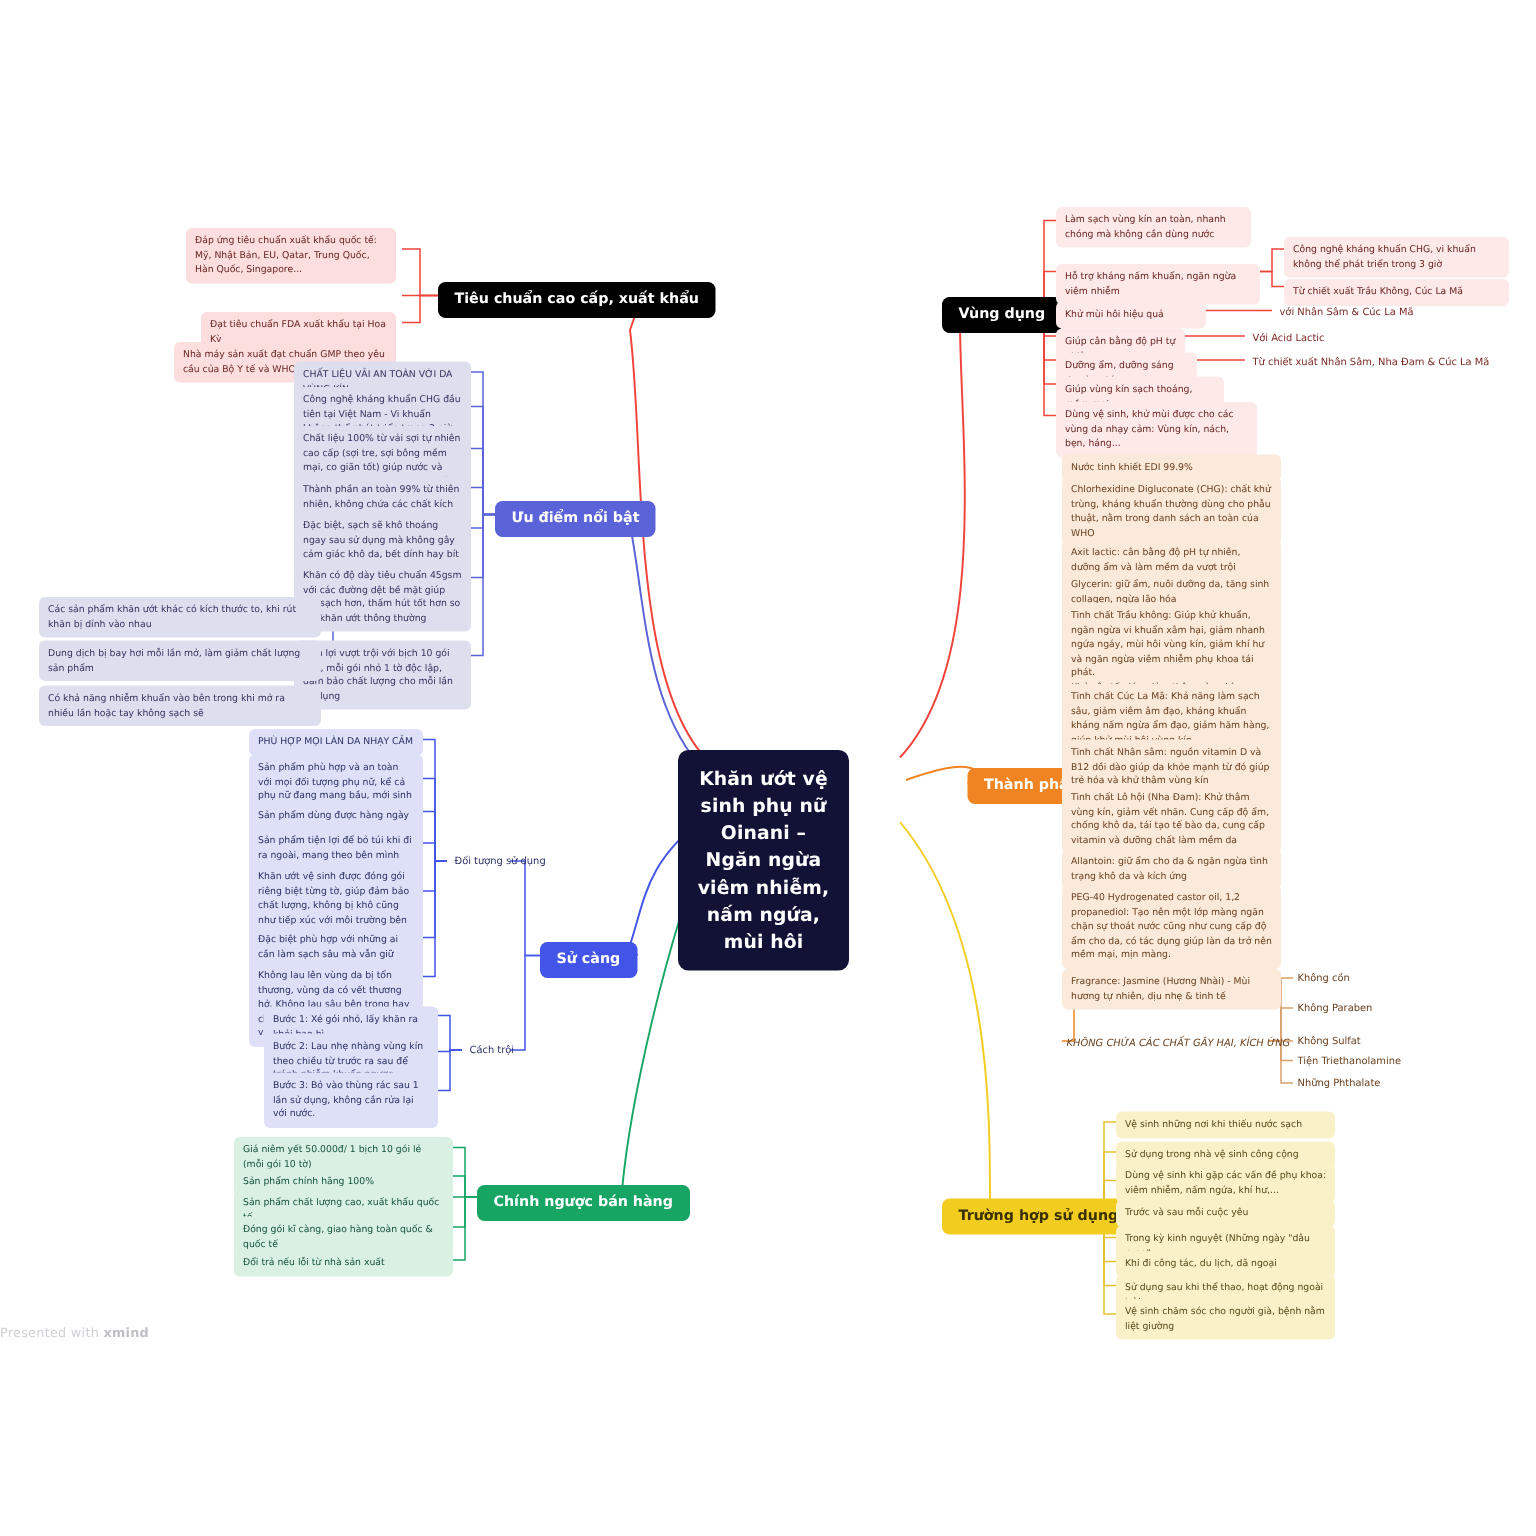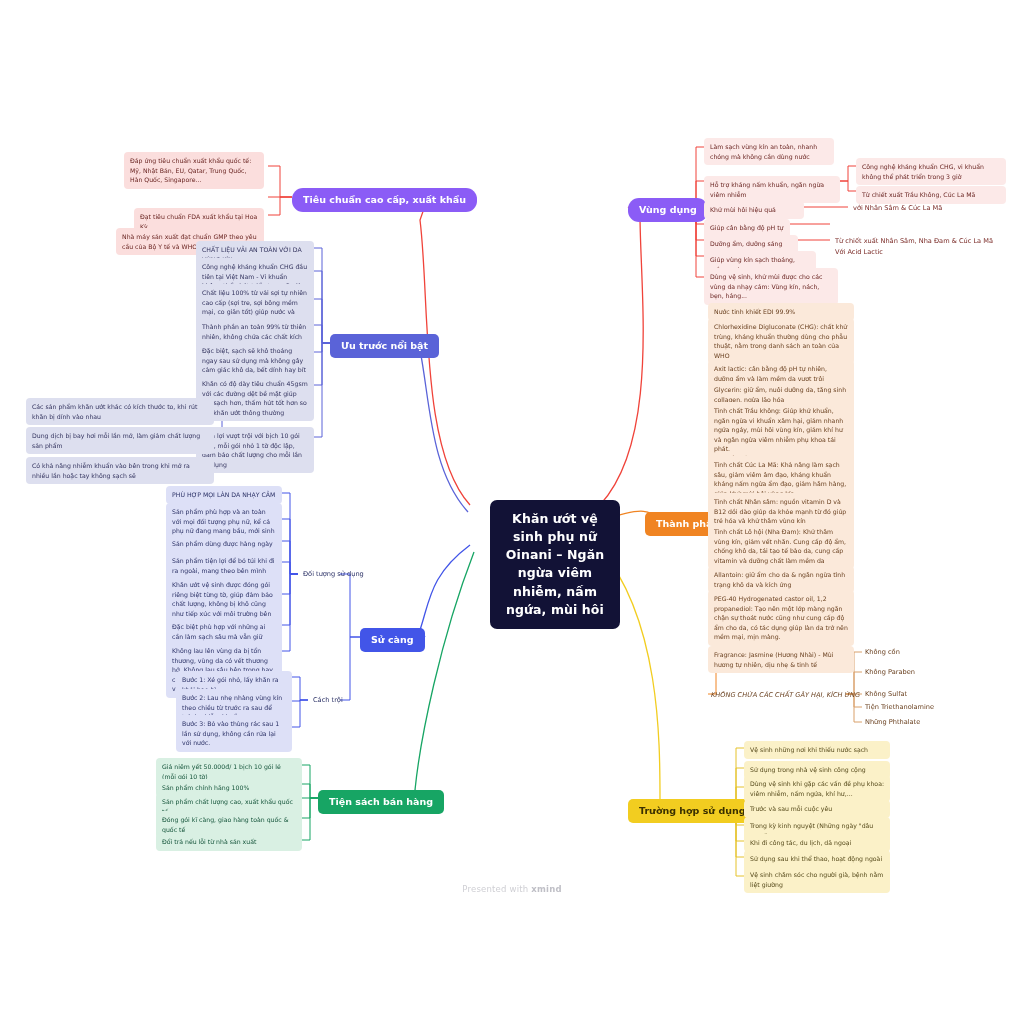--- a/index.html
+++ b/index.html
@@ -19,21 +19,21 @@
     background:#121236;color:#ffffff;border-radius:7px;
     padding:10px 12px;font-size:12.5px;line-height:1.45;font-weight:600;
     text-align:center;letter-spacing:.1px;
   }
 
   
   .l1{
     border-radius:5px;padding:6px 11px;color:#fff;font-size:9.5px;font-weight:700;
     text-align:center;line-height:1.25;white-space:nowrap;
   }
-  .l1.red{background:#8b5cf6;border-radius:11px;}
+  .l1.red{background:#000000;}
   .l1.purple{background:#5a63d8;}
   .l1.blue{background:#4255e8;}
   .l1.green{background:#17a564;}
   .l1.orange{background:#f08422;}
   .l1.yellow{background:#f2cd20;color:#3a3000;}
 
   
   .leaf{
     border-radius:4px;padding:4px 6px;font-size:6.2px;line-height:1.55;
     color:#2e2a33;
@@ -50,21 +50,21 @@
   .mid{
     font-size:6.6px;color:#2e2a33;background:transparent;padding:2px 3px;line-height:1.5;
   }
   .mid.blue{color:#2b3166;}
   .mid.red{color:#7a2a26;}
   .mid.orange{color:#6a4120;}
 
   .nowrap{white-space:nowrap;}
 
   .watermark{
-    position:absolute;left:0;right:0;top:884px;text-align:center;
+    position:absolute;left:0;right:0;top:884px;
     font-size:8.5px;color:#cfcfd4;letter-spacing:.2px;
   }
   .watermark b{color:#bfbfc6;font-weight:700;}
 </style>
 </head>
 <body>
 
 <div id="canvas">
 
   <svg class="links" viewBox="0 0 1024 1024">
@@ -153,30 +153,30 @@
       <path d="M728,808 L736,808 L736,768 L744,768" stroke="#e5c22a"></path>
       <path d="M728,808 L736,808 L736,787 L744,787" stroke="#e5c22a"></path>
       <path d="M728,808 L744,808" stroke="#e5c22a"></path>
       <path d="M728,808 L736,808 L736,825 L744,825" stroke="#e5c22a"></path>
       <path d="M728,808 L736,808 L736,841 L744,841" stroke="#e5c22a"></path>
       <path d="M728,808 L736,808 L736,857 L744,857" stroke="#e5c22a"></path>
       <path d="M728,808 L736,808 L736,876 L744,876" stroke="#e5c22a"></path>
     </g>
   </svg>
 
-  <div class="node central" style="left:490px;top:500px;width:130px;">Khăn ướt vệ sinh phụ nữ Oinani – Ngăn ngừa viêm nhiễm, nấm ngứa, mùi hôi</div>
+  <div class="node central" style="left:452px;top:500px;width:114px;">Khăn ướt vệ sinh phụ nữ Oinani – Ngăn ngừa viêm nhiễm, nấm ngứa, mùi hôi</div>
 
   <div class="node l1 red" style="left:292px;top:188px;">Tiêu chuẩn cao cấp, xuất khẩu</div>
 
   <div class="node leaf red" style="left:124px;top:152px;width:140px;">Đáp ứng tiêu chuẩn xuất khẩu quốc tế: Mỹ, Nhật Bản, EU, Qatar, Trung Quốc, Hàn Quốc, Singapore...</div>
   <div class="node leaf red" style="left:134px;top:208px;width:130px;">Đạt tiêu chuẩn FDA xuất khẩu tại Hoa Kỳ</div>
 
   <div class="node leaf red" style="left:116px;top:228px;width:148px;">Nhà máy sản xuất đạt chuẩn GMP theo yêu cầu của Bộ Y tế và WHO</div>
 
-  <div class="node l1 purple" style="left:330px;top:334px;">Ưu trước nổi bật</div>
+  <div class="node l1 purple" style="left:330px;top:334px;">Ưu điểm nổi bật</div>
 
   <div class="node leaf purple" style="left:196px;top:241px;width:118px;">CHẤT LIỆU VẢI AN TOÀN VỚI DA VÙNG KÍN</div>
   <div class="node leaf purple" style="left:196px;top:258px;width:118px;">Công nghệ kháng khuẩn CHG đầu tiên tại Việt Nam - Vi khuẩn không thể phát triển trong 3 giờ</div>
   <div class="node leaf purple" style="left:196px;top:284px;width:118px;">Chất liệu 100% từ vải sợi tự nhiên cao cấp (sợi tre, sợi bông mềm mại, co giãn tốt) giúp nước và dưỡng chất được thấm đều khắp tờ khăn</div>
   <div class="node leaf purple" style="left:196px;top:318px;width:118px;">Thành phần an toàn 99% từ thiên nhiên, không chứa các chất kích ứng gây hại</div>
   <div class="node leaf purple" style="left:196px;top:342px;width:118px;">Đặc biệt, sạch sẽ khô thoáng ngay sau sử dụng mà không gây cảm giác khô da, bết dính hay bít tắc lỗ chân lông</div>
   <div class="node leaf purple" style="left:196px;top:375px;width:118px;">Khăn có độ dày tiêu chuẩn 45gsm với các đường dệt bề mặt giúp lau sạch hơn, thấm hút tốt hơn so với khăn ướt thông thường</div>
   <div class="node leaf purple" style="left:196px;top:427px;width:118px;">Tiện lợi vượt trội với bịch 10 gói nhỏ, mỗi gói nhỏ 1 tờ độc lập, đảm bảo chất lượng cho mỗi lần sử dụng</div>
 
   <div class="node leaf purple" style="left:26px;top:398px;width:188px;">Các sản phẩm khăn ướt khác có kích thước to, khi rút khăn bị dính vào nhau</div>
@@ -193,42 +193,42 @@
   <div class="node leaf blue" style="left:166px;top:535px;width:116px;">Sản phẩm dùng được hàng ngày</div>
   <div class="node leaf blue" style="left:166px;top:552px;width:116px;">Sản phẩm tiện lợi để bỏ túi khi đi ra ngoài, mang theo bên mình bất cứ lúc nào</div>
   <div class="node leaf blue" style="left:166px;top:576px;width:116px;">Khăn ướt vệ sinh được đóng gói riêng biệt từng tờ, giúp đảm bảo chất lượng, không bị khô cũng như tiếp xúc với môi trường bên ngoài gây nhiễm khuẩn vào tờ khăn</div>
   <div class="node leaf blue" style="left:166px;top:618px;width:116px;">Đặc biệt phù hợp với những ai cần làm sạch sâu mà vẫn giữ được độ ẩm cho da.</div>
   <div class="node leaf blue" style="left:166px;top:642px;width:116px;">Không lau lên vùng da bị tổn thương, vùng da có vết thương hở. Không lau sâu bên trong hay chà xát mạnh gây tổn thương vùng kín.</div>
 
   <div class="node leaf blue" style="left:176px;top:671px;width:116px;">Bước 1: Xé gói nhỏ, lấy khăn ra khỏi bao bì</div>
   <div class="node leaf blue" style="left:176px;top:689px;width:116px;">Bước 2: Lau nhẹ nhàng vùng kín theo chiều từ trước ra sau để tránh nhiễm khuẩn ngược.</div>
   <div class="node leaf blue" style="left:176px;top:715px;width:116px;">Bước 3: Bỏ vào thùng rác sau 1 lần sử dụng, không cần rửa lại với nước.</div>
 
-  <div class="node l1 green" style="left:318px;top:790px;">Tiện sách bán hàng</div>
+  <div class="node l1 green" style="left:318px;top:790px;">Chính ngược bán hàng</div>
 
   <div class="node leaf green" style="left:156px;top:758px;width:146px;">Giá niêm yết 50.000đ/ 1 bịch 10 gói lẻ (mỗi gói 10 tờ)</div>
   <div class="node leaf green" style="left:156px;top:779px;width:146px;">Sản phẩm chính hãng 100%</div>
   <div class="node leaf green" style="left:156px;top:793px;width:146px;">Sản phẩm chất lượng cao, xuất khẩu quốc tế</div>
   <div class="node leaf green" style="left:156px;top:811px;width:146px;">Đóng gói kĩ càng, giao hàng toàn quốc &amp; quốc tế</div>
   <div class="node leaf green" style="left:156px;top:833px;width:146px;">Đổi trả nếu lỗi từ nhà sản xuất</div>
 
   <div class="node l1 red" style="left:628px;top:198px;">Vùng dụng</div>
 
   <div class="node leaf redlight" style="left:704px;top:138px;width:130px;">Làm sạch vùng kín an toàn, nhanh chóng mà không cần dùng nước</div>
   <div class="node leaf redlight" style="left:704px;top:176px;width:136px;">Hỗ trợ kháng nấm khuẩn, ngăn ngừa viêm nhiễm</div>
   <div class="node leaf redlight" style="left:704px;top:201px;width:100px;">Khử mùi hôi hiệu quả</div>
   <div class="node leaf redlight" style="left:704px;top:219px;width:86px;">Giúp cân bằng độ pH tự nhiên</div>
   <div class="node leaf redlight" style="left:704px;top:235px;width:94px;">Dưỡng ẩm, dưỡng sáng da vùng kín</div>
   <div class="node leaf redlight" style="left:704px;top:251px;width:112px;">Giúp vùng kín sạch thoáng, mềm mại</div>
   <div class="node leaf redlight" style="left:704px;top:268px;width:134px;">Dùng vệ sinh, khử mùi được cho các vùng da nhạy cảm: Vùng kín, nách, bẹn, háng...</div>
 
   <div class="node leaf redlight" style="left:856px;top:158px;width:150px;">Công nghệ kháng khuẩn CHG, vi khuẩn không thể phát triển trong 3 giờ</div>
   <div class="node leaf redlight" style="left:856px;top:186px;width:150px;">Từ chiết xuất Trầu Không, Cúc La Mã</div>
   <div class="node mid red nowrap" style="left:850px;top:202px;">với Nhân Sâm &amp; Cúc La Mã</div>
-  <div class="node mid red nowrap" style="left:832px;top:219px;margin-top:27px;">Với Acid Lactic</div>
+  <div class="node mid red nowrap" style="left:832px;top:219px;">Với Acid Lactic</div>
   <div class="node mid red nowrap" style="left:832px;top:235px;">Từ chiết xuất Nhân Sâm, Nha Đam &amp; Cúc La Mã</div>
 
   <div class="node l1 orange" style="left:645px;top:512px;">Thành phần</div>
 
   <div class="node leaf orange" style="left:708px;top:303px;width:146px;">Nước tinh khiết EDI 99.9%</div>
   <div class="node leaf orange" style="left:708px;top:318px;width:146px;">Chlorhexidine Digluconate (CHG): chất khử trùng, kháng khuẩn thường dùng cho phẫu thuật, nằm trong danh sách an toàn của WHO</div>
   <div class="node leaf orange" style="left:708px;top:360px;width:146px;">Axit lactic: cân bằng độ pH tự nhiên, dưỡng ẩm và làm mềm da vượt trội</div>
   <div class="node leaf orange" style="left:708px;top:381px;width:146px;">Glycerin: giữ ẩm, nuôi dưỡng da, tăng sinh collagen, ngừa lão hóa</div>
   <div class="node leaf orange" style="left:708px;top:402px;width:146px;white-space:pre-line;">Tinh chất Trầu không: Giúp khử khuẩn, ngăn ngừa vi khuẩn xâm hại, giảm nhanh ngứa ngáy, mùi hôi vùng kín, giảm khí hư và ngăn ngừa viêm nhiễm phụ khoa tái phát.
 Khử sắc tố giúp giảm thâm vùng kín</div>

